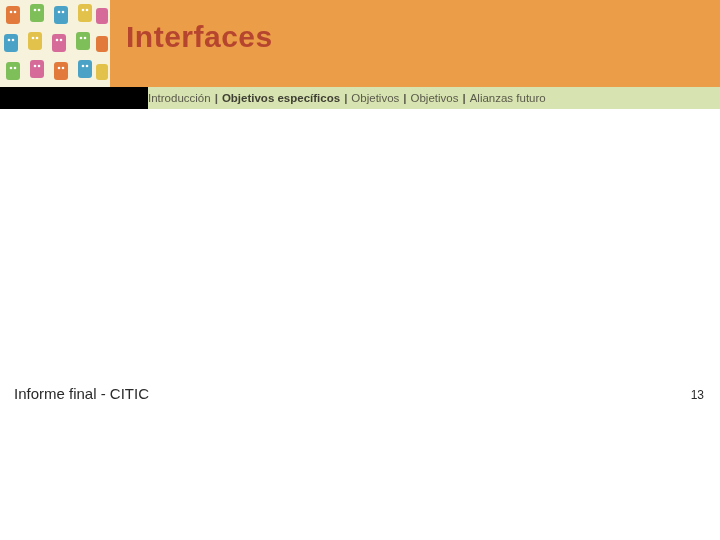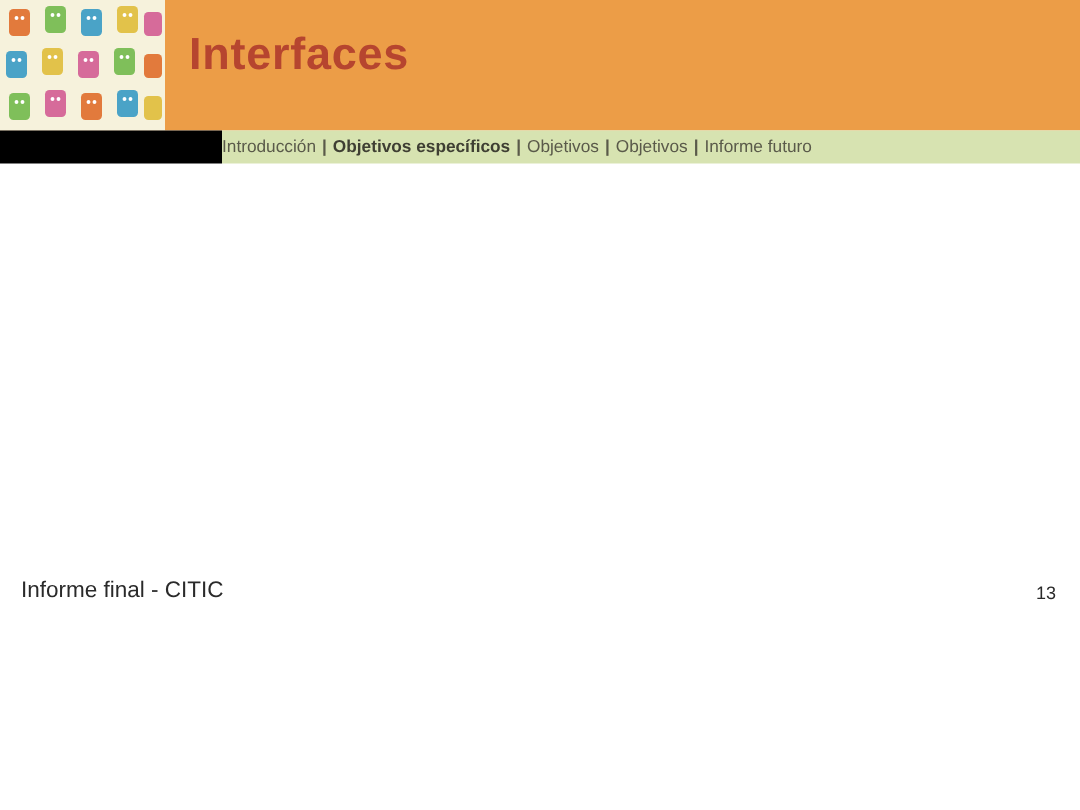--- a/index.html
+++ b/index.html
@@ -154,20 +154,20 @@
     <div class="crumb-black"></div>
     <div class="crumb-green">
       <span class="crumb-item">Introducción</span>
       <span class="crumb-sep">|</span>
       <span class="crumb-item crumb-active">Objetivos específicos</span>
       <span class="crumb-sep">|</span>
       <span class="crumb-item">Objetivos</span>
       <span class="crumb-sep">|</span>
       <span class="crumb-item">Objetivos</span>
       <span class="crumb-sep">|</span>
-      <span class="crumb-item">Informe futuro</span>
+      <span class="crumb-item">Alianzas futuro</span>
     </div>
   </div>
 
   <div class="footer-left">Informe final - CITIC</div>
   <div class="footer-right">13</div>
 
 </div>
 
 </body></html>

